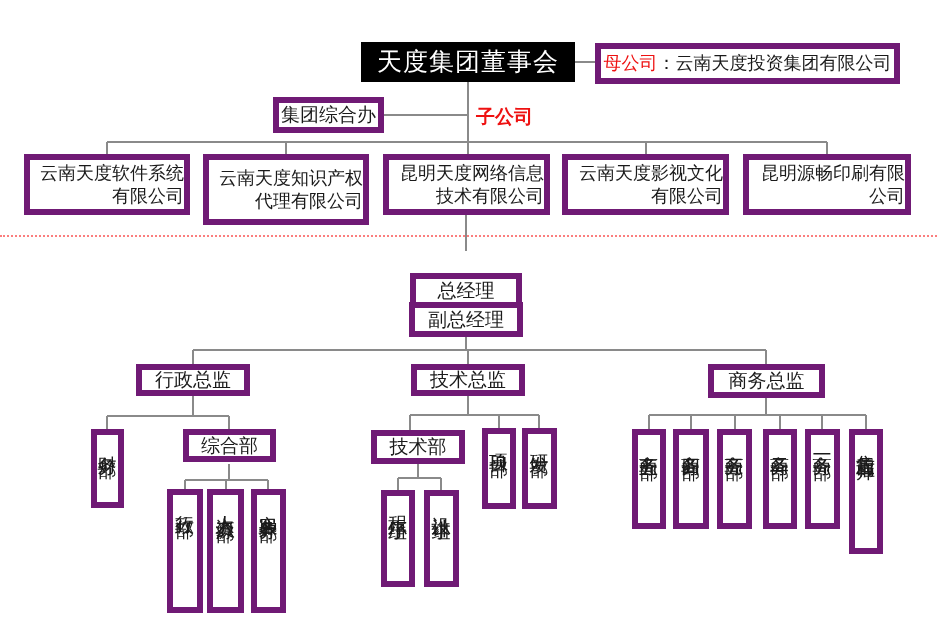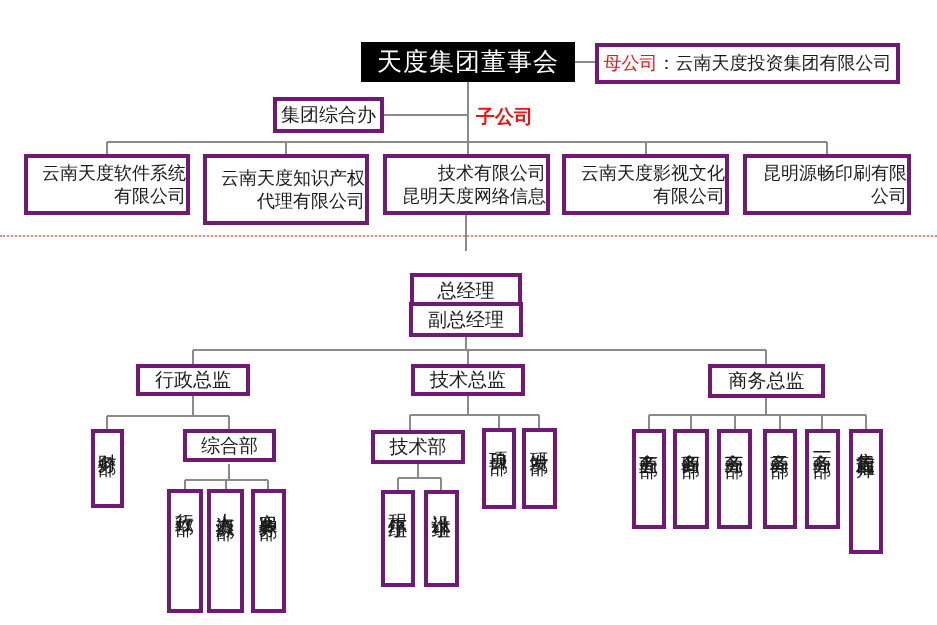--- a/index.html
+++ b/index.html
@@ -2,21 +2,21 @@
 <html><head>
 <meta charset="utf-8">
 <style>
   html,body{margin:0;padding:0;background:#ffffff;}
   .stage{
     position:relative;width:937px;height:625px;background:#ffffff;overflow:hidden;
     font-family:"DejaVu Sans","Liberation Sans",sans-serif;color:#1a1a1a;
   }
   .lines{position:absolute;left:0;top:0;width:937px;height:625px;}
   .box{
-    position:absolute;box-sizing:border-box;border:4px solid #701a75;background:#ffffff;
+    position:absolute;box-sizing:border-box;border:6px solid #701a75;background:#ffffff;
     display:flex;align-items:center;justify-content:center;text-align:center;
     font-size:19px;line-height:1.25;
   }
   .black{
     background:#000000;border-color:#000000;color:#ffffff;
     font-size:25px;letter-spacing:1px;
   }
   .company{font-size:18px;flex-direction:column;align-items:flex-end;}
   .vbox{align-items:flex-start;}
   .vbox span{
@@ -103,22 +103,22 @@
 
   <div class="box company" id="n-c1">
     <div>云南天度软件系统</div>
     <div>有限公司</div>
   </div>
   <div class="box company" id="n-c2">
     <div>云南天度知识产权</div>
     <div>代理有限公司</div>
   </div>
   <div class="box company" id="n-c3">
+    <div>昆明天度网络信息</div>
     <div>技术有限公司</div>
-    <div>昆明天度网络信息</div>
   </div>
   <div class="box company" id="n-c4">
     <div>云南天度影视文化</div>
     <div>有限公司</div>
   </div>
   <div class="box company" id="n-c5">
     <div>昆明源畅印刷有限</div>
     <div>公司</div>
   </div>
 

